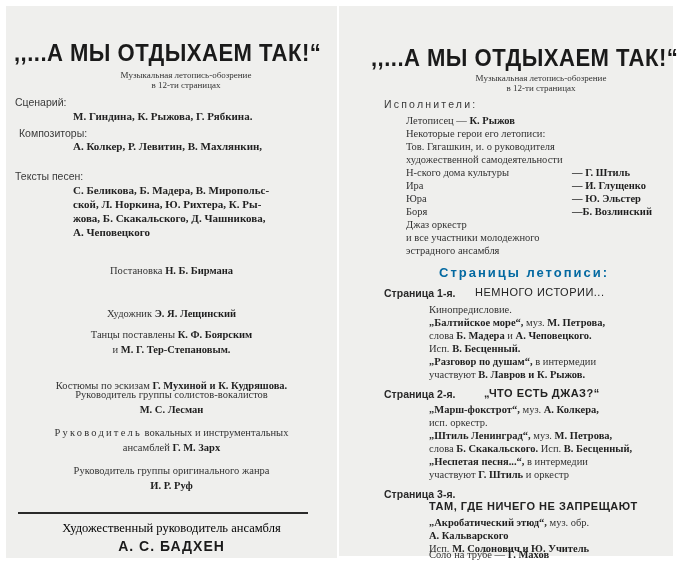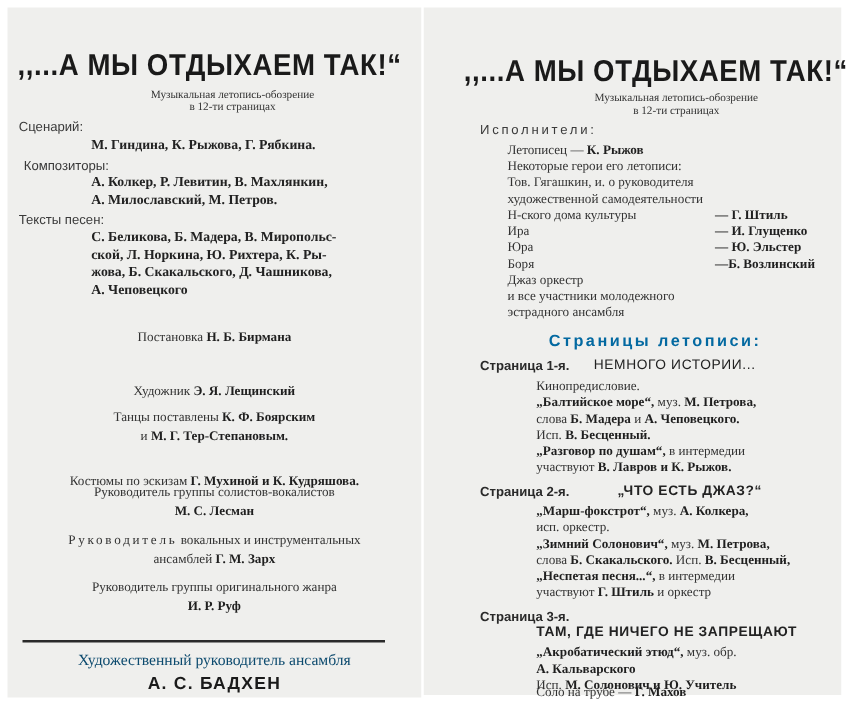--- a/index.html
+++ b/index.html
@@ -42,21 +42,20 @@
   <div class="subtitle" style="left:80px; top:64px;">
     <div>Музыкальная летопись-обозрение</div>
     <div>в 12-ти страницах</div>
   </div>
 
   <div class="abs label" style="left:9px; top:90px;">Сценарий:</div>
   <div class="abs bold" style="left:67px; top:104px;">М. Гиндина, К. Рыжова, Г. Рябкина.</div>
 
   <div class="abs label" style="left:13px; top:121px;">Композиторы:</div>
   <div class="abs bold" style="left:67px; top:134px;">А. Колкер, Р. Левитин, В. Махлянкин,</div>
-  <div class="abs bold" style="left:67px; top:148px;">А. Милославский, М. Петров.</div>
 
   <div class="abs label" style="left:9px; top:164px;">Тексты песен:</div>
   <div class="abs bold" style="left:67px; top:178px;">С. Беликова, Б. Мадера, В. Миропольс-</div>
   <div class="abs bold" style="left:67px; top:192px;">ской, Л. Норкина, Ю. Рихтера, К. Ры-</div>
   <div class="abs bold" style="left:67px; top:206px;">жова, Б. Скакальского, Д. Чашникова,</div>
   <div class="abs bold" style="left:67px; top:220px;">А. Чеповецкого</div>
 
   <div class="abs c mixed" style="top:258px;">
     <span>Постановка</span>
     <b>Н. Б. Бирмана</b>
@@ -91,21 +90,21 @@
     <span>ансамблей</span>
     <b>Г. М. Зарх</b>
   </div>
 
   <div class="abs c mixed" style="top:458px;">Руководитель группы оригинального жанра</div>
   <div class="abs c mixed" style="top:473px;">
     <b>И. Р. Руф</b>
   </div>
 
   <div class="rule" style="top:506px;"></div>
-  <div class="abs c" style="top:515px; font-family:'Liberation Serif',serif; font-size:12.5px; color:#0c4a6e;">Художественный руководитель ансамбля</div>
+  <div class="abs c" style="top:515px; font-family:'Liberation Serif',serif; font-size:12.5px; color:#000000;">Художественный руководитель ансамбля</div>
   <div class="abs c bigname" style="top:532px;">А. С. БАДХЕН</div>
 </div>
 
 <div id="right-page" class="page">
   <div class="title" style="left:32px; top:38px;">,,...А МЫ ОТДЫХАЕМ ТАК!“</div>
   <div class="subtitle" style="left:102px; top:67px;">
     <div>Музыкальная летопись-обозрение</div>
     <div>в 12-ти страницах</div>
   </div>
 
@@ -152,29 +151,29 @@
   <div class="abs mixed" style="left:90px; top:349px;">
     <b>„Разговор по душам“,</b>
     <span>в интермедии</span>
   </div>
   <div class="abs mixed" style="left:90px; top:362px;">
     <span>участвуют</span>
     <b>В. Лавров и К. Рыжов.</b>
   </div>
 
   <div class="abs page-label" style="left:45px; top:382px;">Страница 2-я.</div>
-  <div class="abs page-title-txt" style="left:155px; top:381px; font-weight:bold;">„ЧТО ЕСТЬ ДЖАЗ?“</div>
+  <div class="abs page-title-txt" style="left:145px; top:381px; font-weight:bold;">„ЧТО ЕСТЬ ДЖАЗ?“</div>
   <div class="abs mixed" style="left:90px; top:397px;">
     <b>„Марш-фокстрот“,</b>
     <span>муз.</span>
     <b>А. Колкера,</b>
   </div>
   <div class="abs mixed" style="left:90px; top:410px;">исп. оркестр.</div>
   <div class="abs mixed" style="left:90px; top:423px;">
-    <b>„Зимний Солонович“,</b>
+    <b>„Штиль Ленинград“,</b>
     <span>муз.</span>
     <b>М. Петрова,</b>
   </div>
   <div class="abs mixed" style="left:90px; top:436px;">
     <span>слова</span>
     <b>Б. Скакальского.</b>
     <span>Исп.</span>
     <b>В. Бесценный,</b>
   </div>
   <div class="abs mixed" style="left:90px; top:449px;">

